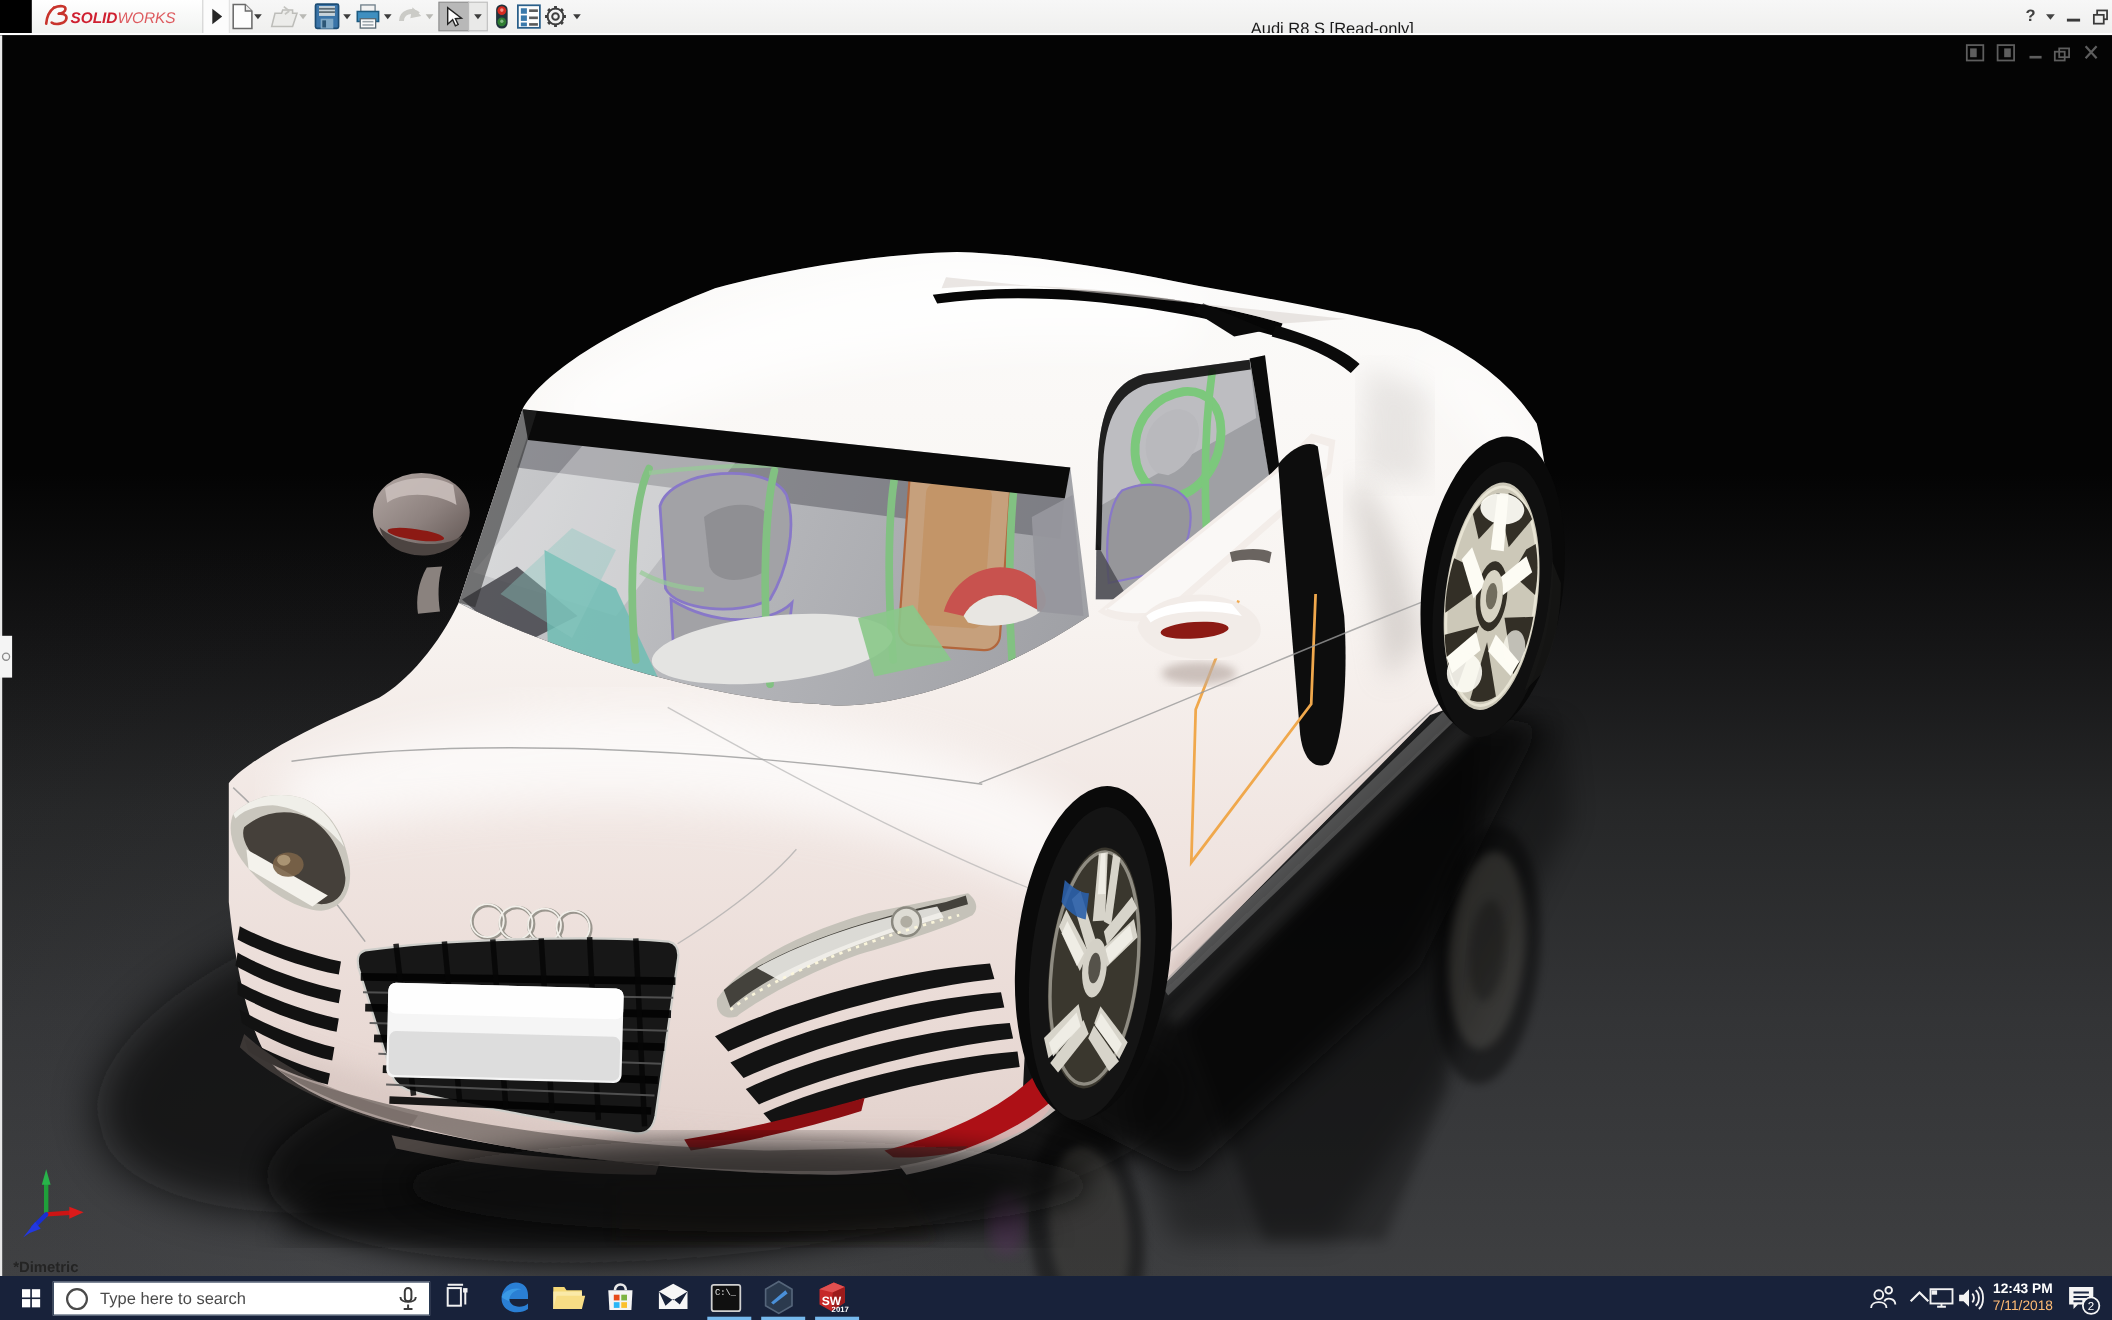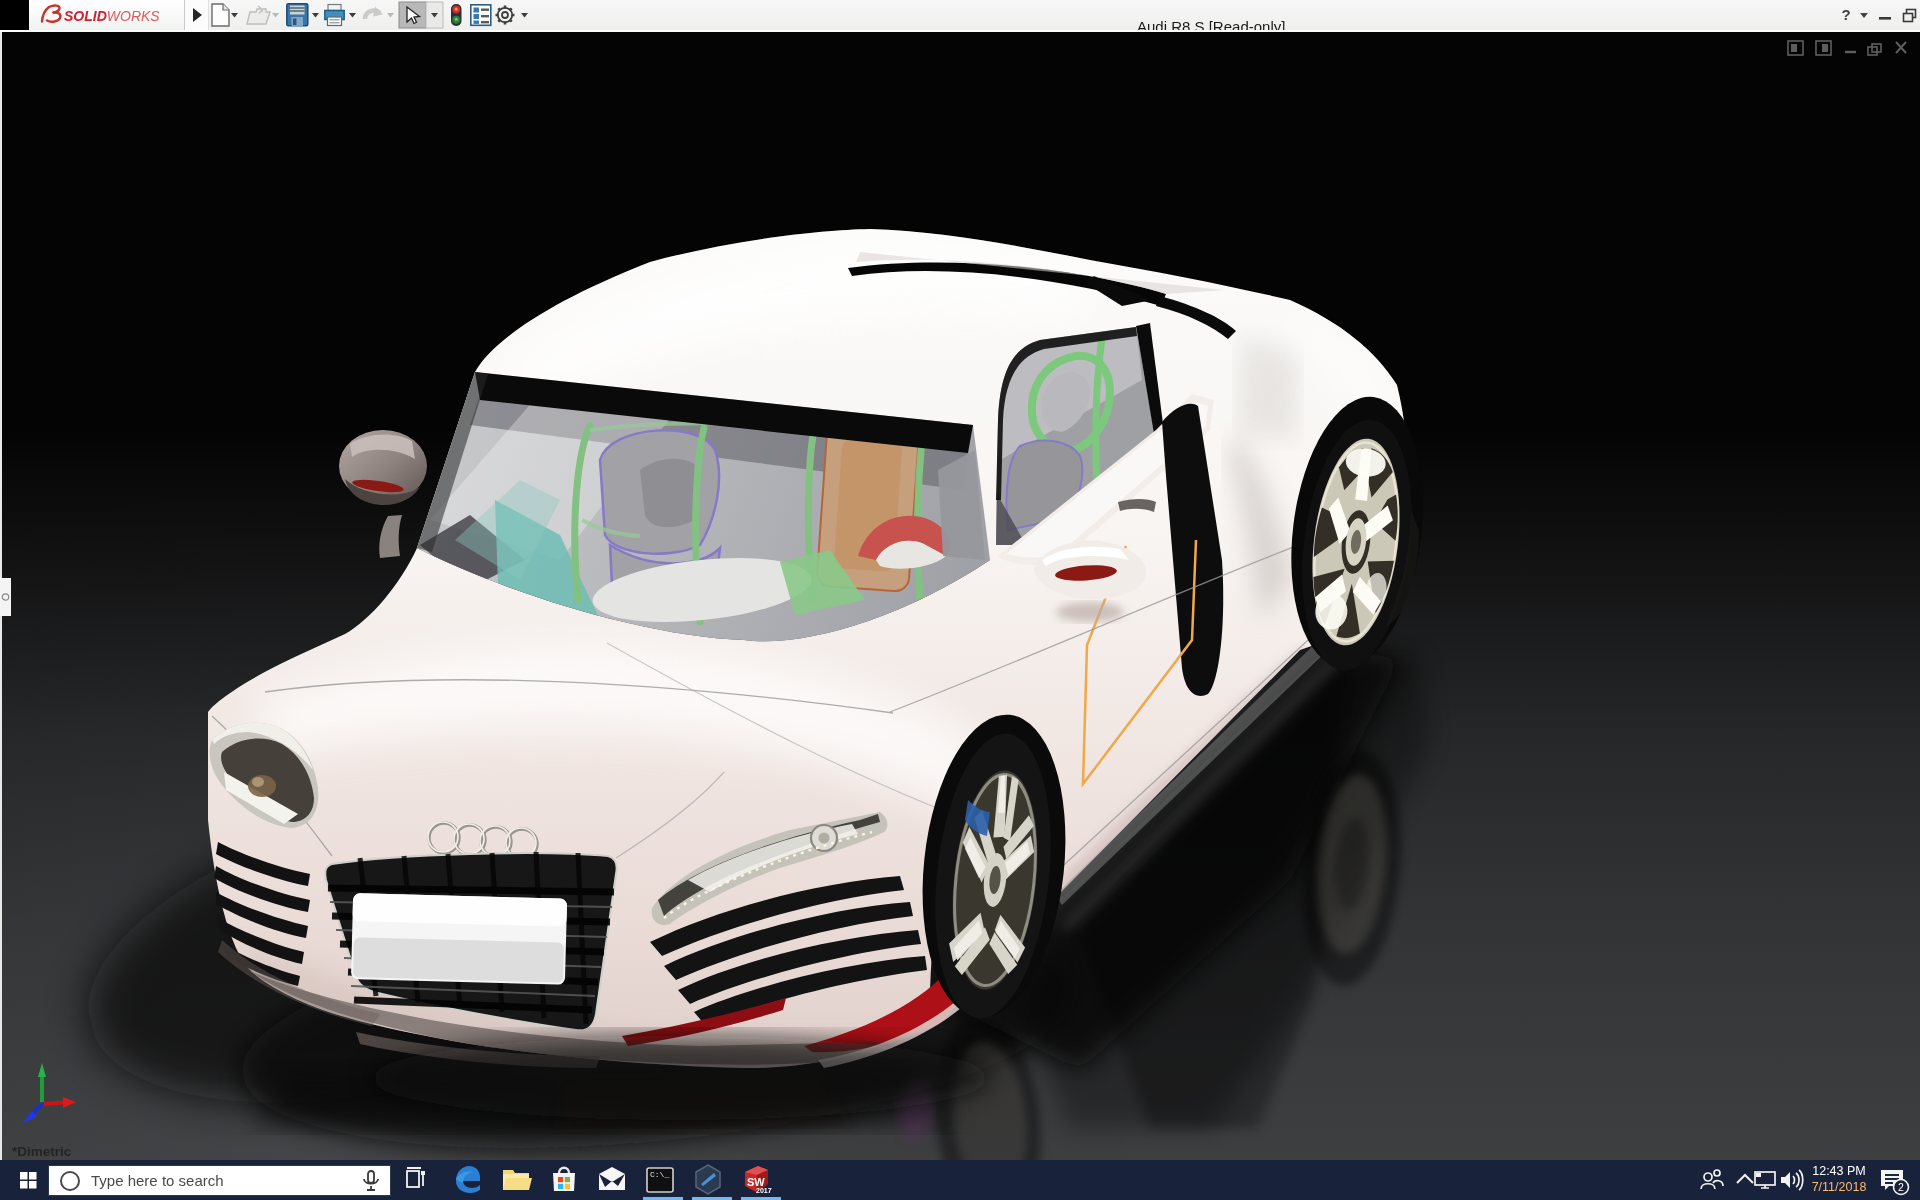--- a/index.html
+++ b/index.html
@@ -627,21 +627,21 @@
     <rect x="8" y="13" width="5" height="4" fill="#f2f2f2"></rect>
   </svg>
   <svg width="34" height="40" style="position:absolute;left:1774px;top:0;">
     <path d="M7,17 L11,17 L16,12 L16,28 L11,23 L7,23 Z" fill="#f2f2f2"></path>
     <g fill="none" stroke="#f2f2f2" stroke-width="1.7">
       <path d="M19,16 C21,18 21,22 19,24"></path>
       <path d="M22,13 C26,16 26,24 22,27"></path>
       <path d="M25,10 C30,14 30,26 25,30"></path>
     </g>
   </svg>
-  <div style="position:absolute;left:1810px;top:4px;width:58px;text-align:center;color:#ffffff;font-size:12.5px;">12:43 PM</div>
+  <div style="position:absolute;left:1810px;top:4px;width:58px;text-align:center;color:#ffffff;font-size:12.5px;font-weight:bold;">12:43 PM</div>
   <div style="position:absolute;left:1806px;top:20px;width:66px;text-align:center;color:#fdba74;font-size:12.5px;">7/11/2018</div>
   <svg width="40" height="40" style="position:absolute;left:1872px;top:0;">
     <path d="M9,10 L31,10 L31,26 L17,26 L13,30 L13,26 L9,26 Z" fill="#f4f4f4"></path>
     <g stroke="#1b2741" stroke-width="1.8">
       <path d="M13,15 L27,15 M13,19 L27,19 M13,23 L21,23"></path>
     </g>
     <circle cx="29" cy="27" r="7.5" fill="#18223a" stroke="#f4f4f4" stroke-width="1.6"></circle>
     <text x="26" y="31" font-size="10.5" fill="#ffffff" font-family="Liberation Sans, sans-serif">2</text>
   </svg>
 </div>

